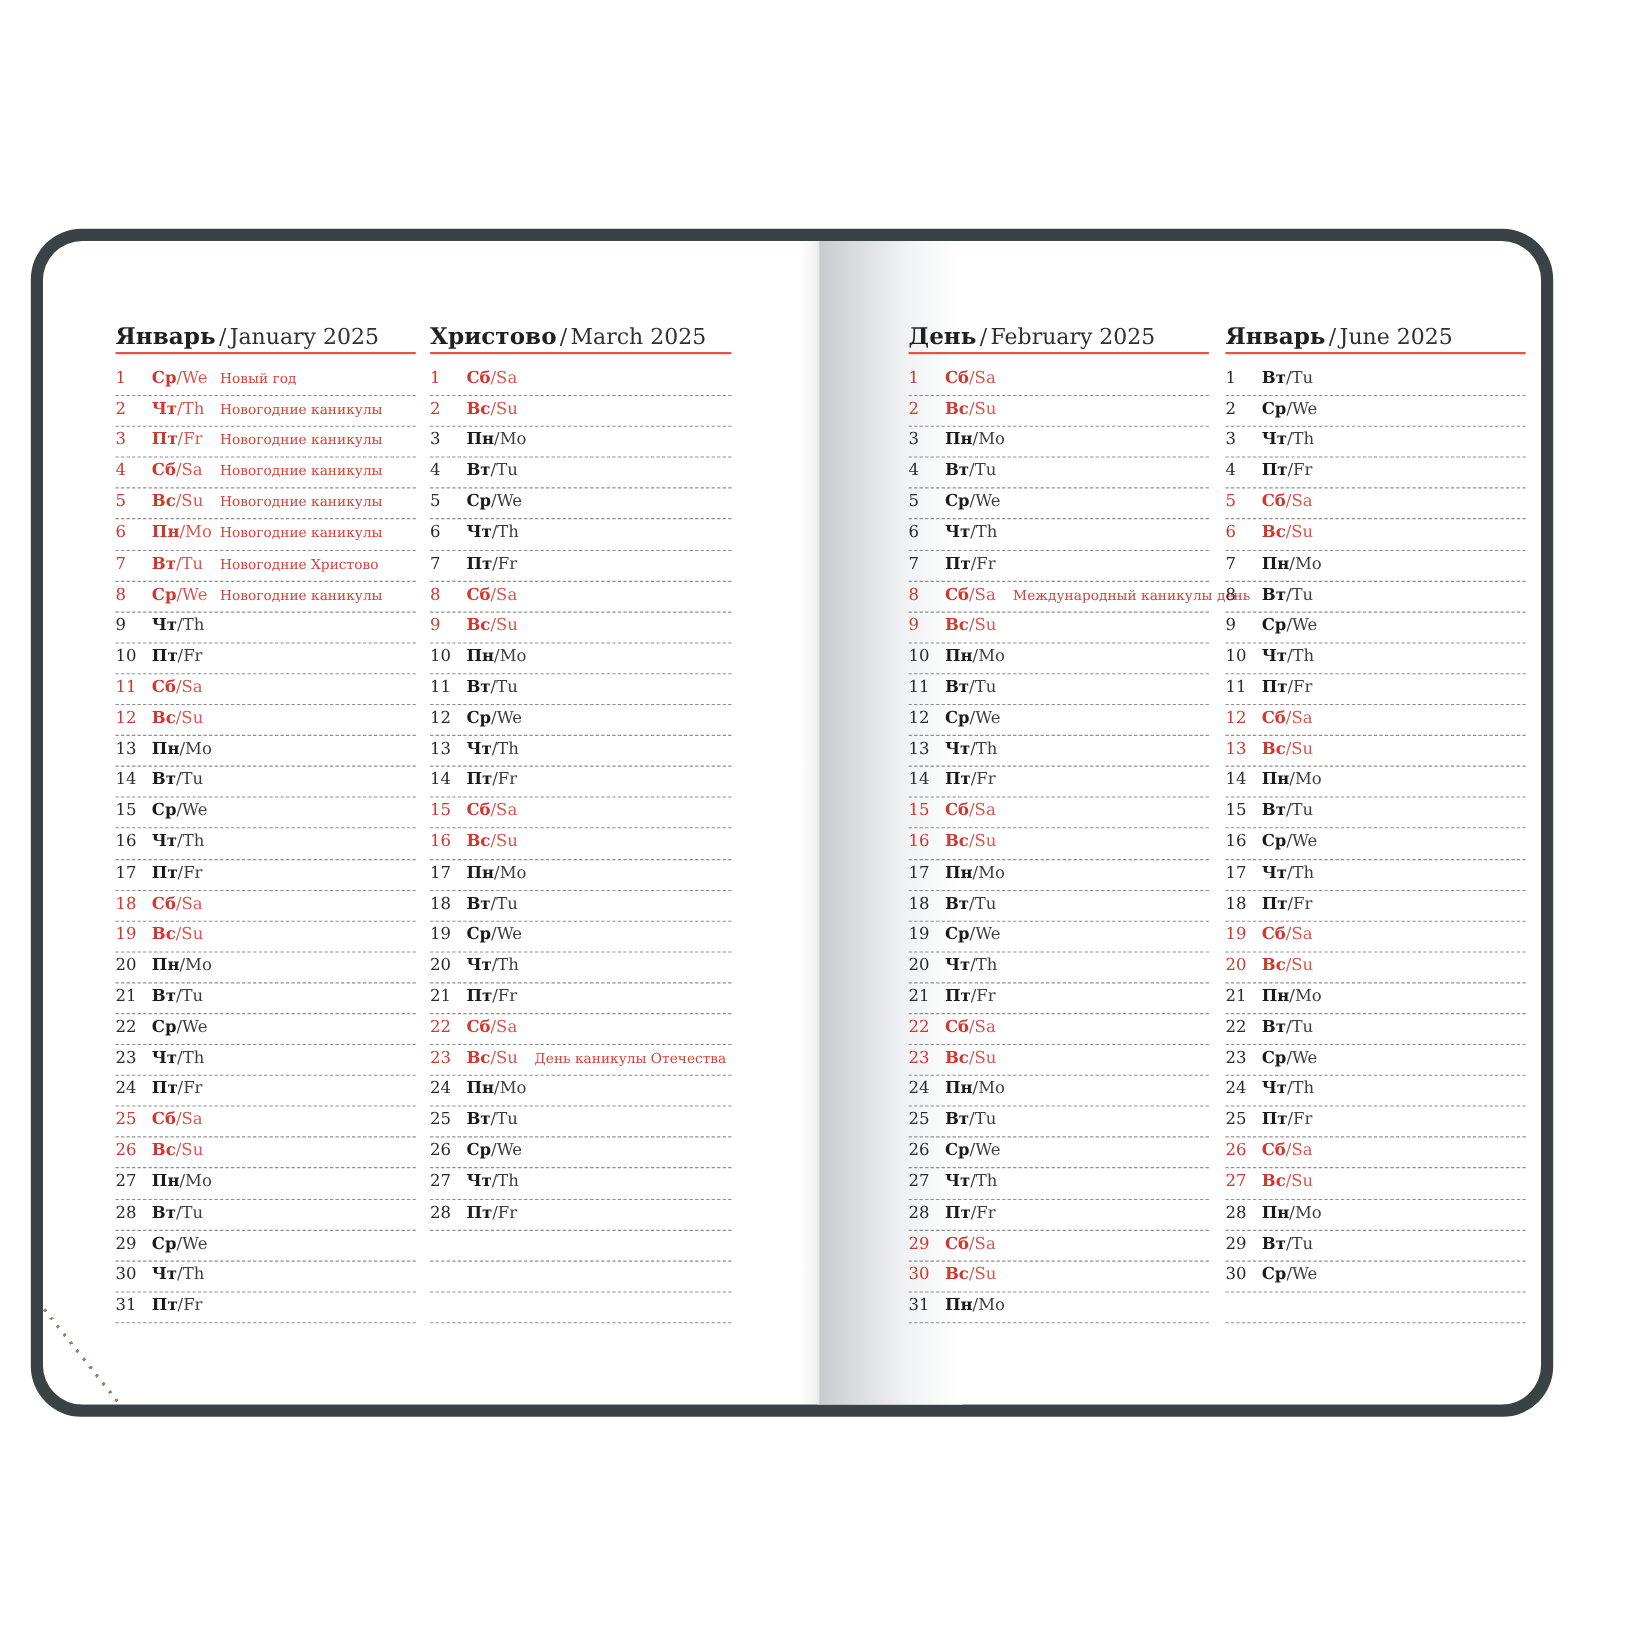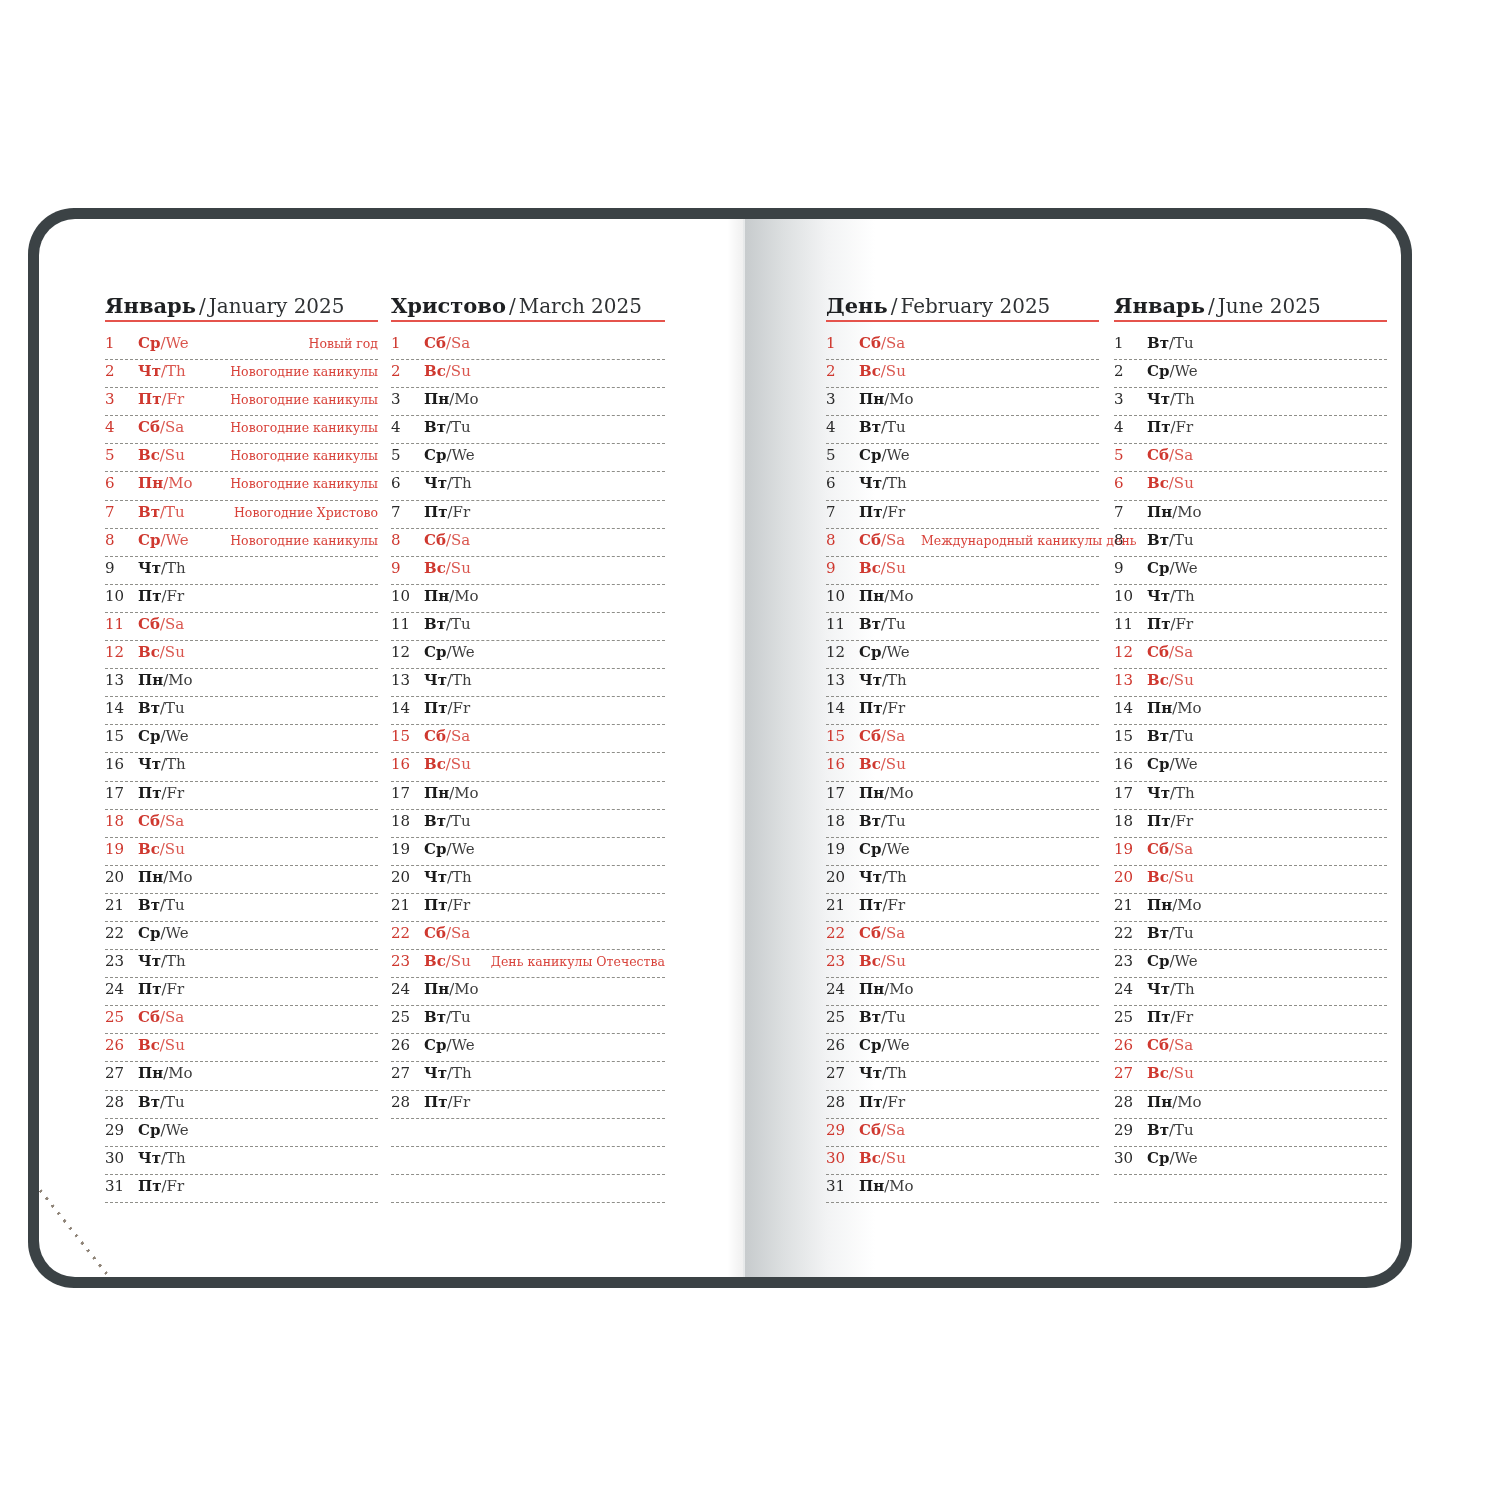--- a/index.html
+++ b/index.html
@@ -45,21 +45,21 @@
   .row{
     height:28.1px;box-sizing:border-box;
     border-bottom:1px dashed #8f8f8a;
     display:flex;align-items:flex-start;
     padding-top:4px;font-size:15px;line-height:1;
   }
   .row .num{width:33px;color:#2a2a2a;flex:none;}
   .row .dow{width:62px;color:#1c1c1c;flex:none;white-space:nowrap;}
   .row .dow b{font-weight:bold;color:#1b1b1b;}
   .row .dow .en{color:#3d3d3d;}
-  .row .note{flex:1;font-size:12.5px;padding-top:2px;color:#d8423a;white-space:nowrap;text-align:right;}
+  .row .note{flex:1;font-size:12.5px;padding-top:2px;color:#d8423a;white-space:nowrap;}
   .row.red .num{color:#cf382f;}
   .row.red .dow b{color:#cf382f;}
   .row.red .dow .en{color:#da564e;}
   .stitch{
     position:absolute;height:2.5px;
     background:repeating-linear-gradient(90deg,#8e8377 0px,#8e8377 2.5px,transparent 2.5px,transparent 9.5px);
   }
   .stitch.bl{width:113px;left:-20px;top:1014px;transform:rotate(51.5deg);}
   .stitch.br{width:106px;left:628px;top:1013px;transform:rotate(-50deg);}
 </style>

